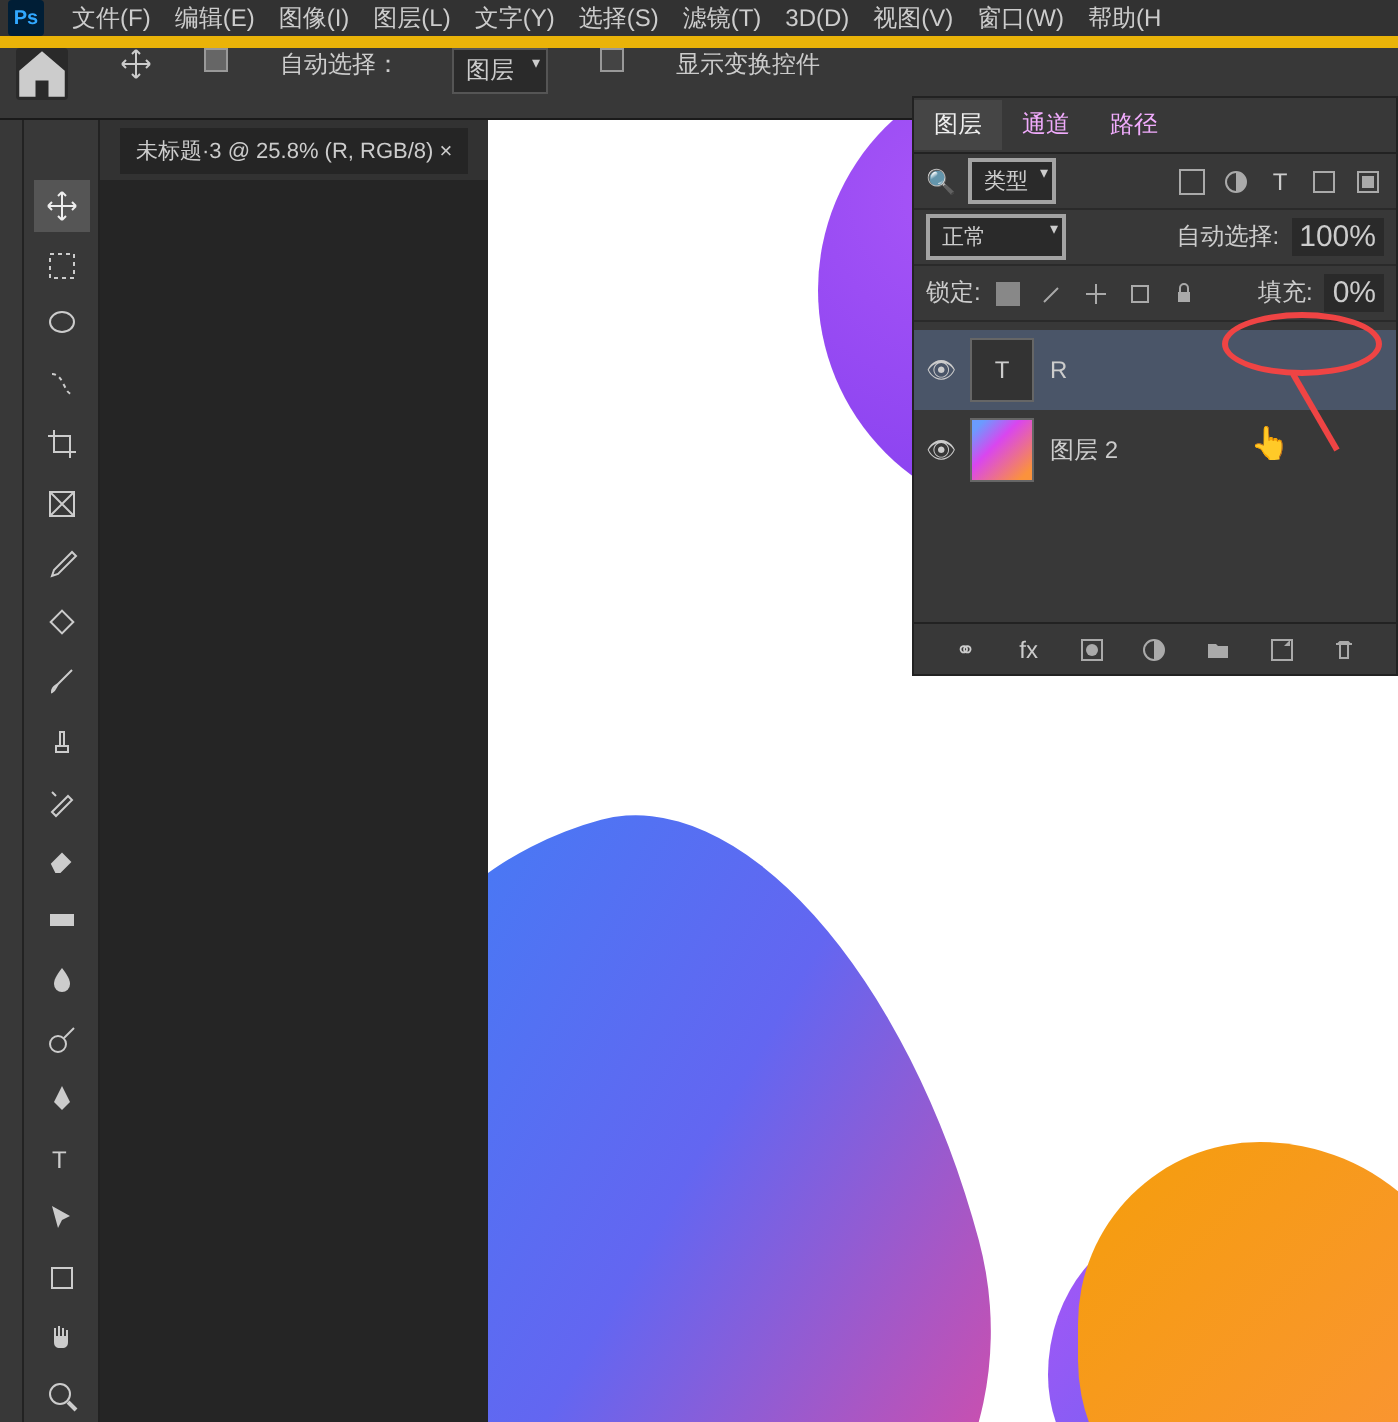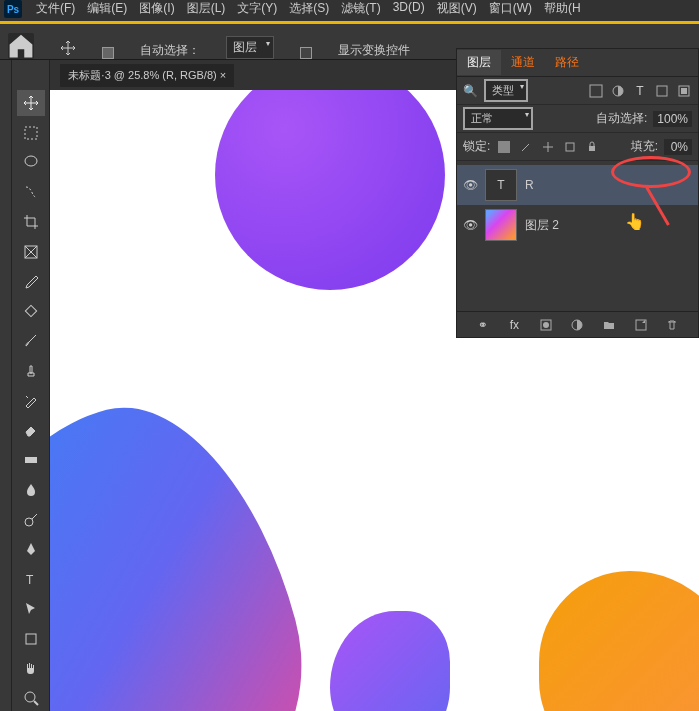--- a/index.html
+++ b/index.html
@@ -1,44 +1,44 @@
 <!DOCTYPE html>
 <html><head>
 <meta charset="utf-8">
 <style>
 *{margin:0;padding:0;box-sizing:border-box;font-family:"Microsoft YaHei",sans-serif;font-size:12px;color:#ccc;user-select:none}
 body{width:699px;height:711px;background:#323232;overflow:hidden;position:relative}
-.menubar{height:24px;background:#323232;display:flex;align-items:flex-start;padding:0 4px;border-bottom:3px solid #eab308}
+.menubar{height:24px;background:#323232;display:flex;align-items:center;padding:0 4px;border-bottom:6px solid #eab308}
 .ps-logo{width:18px;height:18px;background:#001e36;color:#31a8ff;font-weight:bold;font-size:10px;display:flex;align-items:center;justify-content:center;border-radius:2px;margin-right:8px}
 .menu-item{padding:0 6px;cursor:default}
-.optbar{height:36px;background:#383838;display:flex;align-items:flex-end;padding:0 8px;gap:26px;border-bottom:1px solid #1a1a1a}
+.optbar{height:36px;background:#383838;display:flex;align-items:flex-start;padding:0 8px;gap:26px;border-bottom:1px solid #1a1a1a}
 .home-ico{width:26px;height:26px;background:#2a2a2a;display:flex;align-items:center;justify-content:center;border-radius:2px}
 .checkbox{width:12px;height:12px;border:1px solid #999;background:#444}
 .checkbox.on{background:#666}
 .dropdown{background:#2a2a2a;padding:2px 16px 2px 6px;border:1px solid #555;position:relative}
 .dropdown::after{content:"▾";position:absolute;right:3px;top:2px;font-size:8px}
 .main{display:flex;height:calc(100% - 60px)}
 .toolbar{width:38px;background:#383838;display:flex;flex-direction:column;align-items:center;padding-top:30px;gap:4px;border-right:1px solid #222}
 .toolbar2{width:12px;background:#383838;border-right:1px solid #222}
 .tool{width:28px;height:26px;display:flex;align-items:center;justify-content:center;cursor:default}
 .tool.active{background:#555}
 .tool svg{width:16px;height:16px}
-.workspace{flex:1;display:flex;flex-direction:column;background:#252525}
+.workspace{flex:1;display:flex;flex-direction:row;background:#252525}
 .tabs{height:30px;background:#323232;display:flex;align-items:center;padding:0 10px}
 .doc-tab{padding:4px 8px;background:#252525;font-size:11px}
 .canvas{flex:1;position:relative;overflow:hidden;background:#fff}
 .panel{position:absolute;right:0;top:48px;width:243px;height:290px;background:#383838;border:1px solid #222;z-index:10}
 .ptabs{height:28px;display:flex;align-items:center;border-bottom:1px solid #222}
-.ptab{padding:4px 10px;color:#f97316}
+.ptab{padding:4px 10px;color:#f0abfc}
 .ptab.active{color:#eee;background:#454545}
 .prow{height:28px;display:flex;align-items:center;padding:0 6px;gap:6px;border-bottom:1px solid #2a2a2a}
 .sel{background:#2a2a2a;padding:2px 12px 2px 6px;border:2px solid #a3a3a3;position:relative;font-size:11px}
 .sel::after{content:"▾";position:absolute;right:2px;top:1px;font-size:8px}
 .picon{width:16px;height:16px;display:flex;align-items:center;justify-content:center}
-.val{background:#2a2a2a;padding:1px 4px;font-size:12px;min-width:28px;text-align:right}
+.val{background:#2a2a2a;padding:1px 4px;font-size:15px;min-width:28px;text-align:right}
 .layers{padding:4px 0}
 .layer{display:flex;align-items:center;padding:4px 6px;gap:8px}
 .layer.sel-layer{background:#4a5568}
 .eye{width:14px}
 .thumb{width:32px;height:32px;border:1px solid #666;display:flex;align-items:center;justify-content:center;background:#333}
 .thumb.img-thumb{background:linear-gradient(135deg,#6b9bff 10%,#d946ef 40%,#fb923c 90%)}
 .thumb.white{background:#fff}
 .pfooter{position:absolute;bottom:0;left:0;right:0;height:26px;display:flex;align-items:center;justify-content:space-around;border-top:1px solid #222;background:#383838;padding:0 10px}
 .red-oval{position:absolute;top:156px;right:8px;width:80px;height:32px;border:3px solid #ef4444;border-radius:50%;z-index:20;pointer-events:none}
 .red-line{position:absolute;top:184px;right:40px;width:3px;height:44px;background:#ef4444;transform:rotate(-30deg);z-index:20;pointer-events:none}

